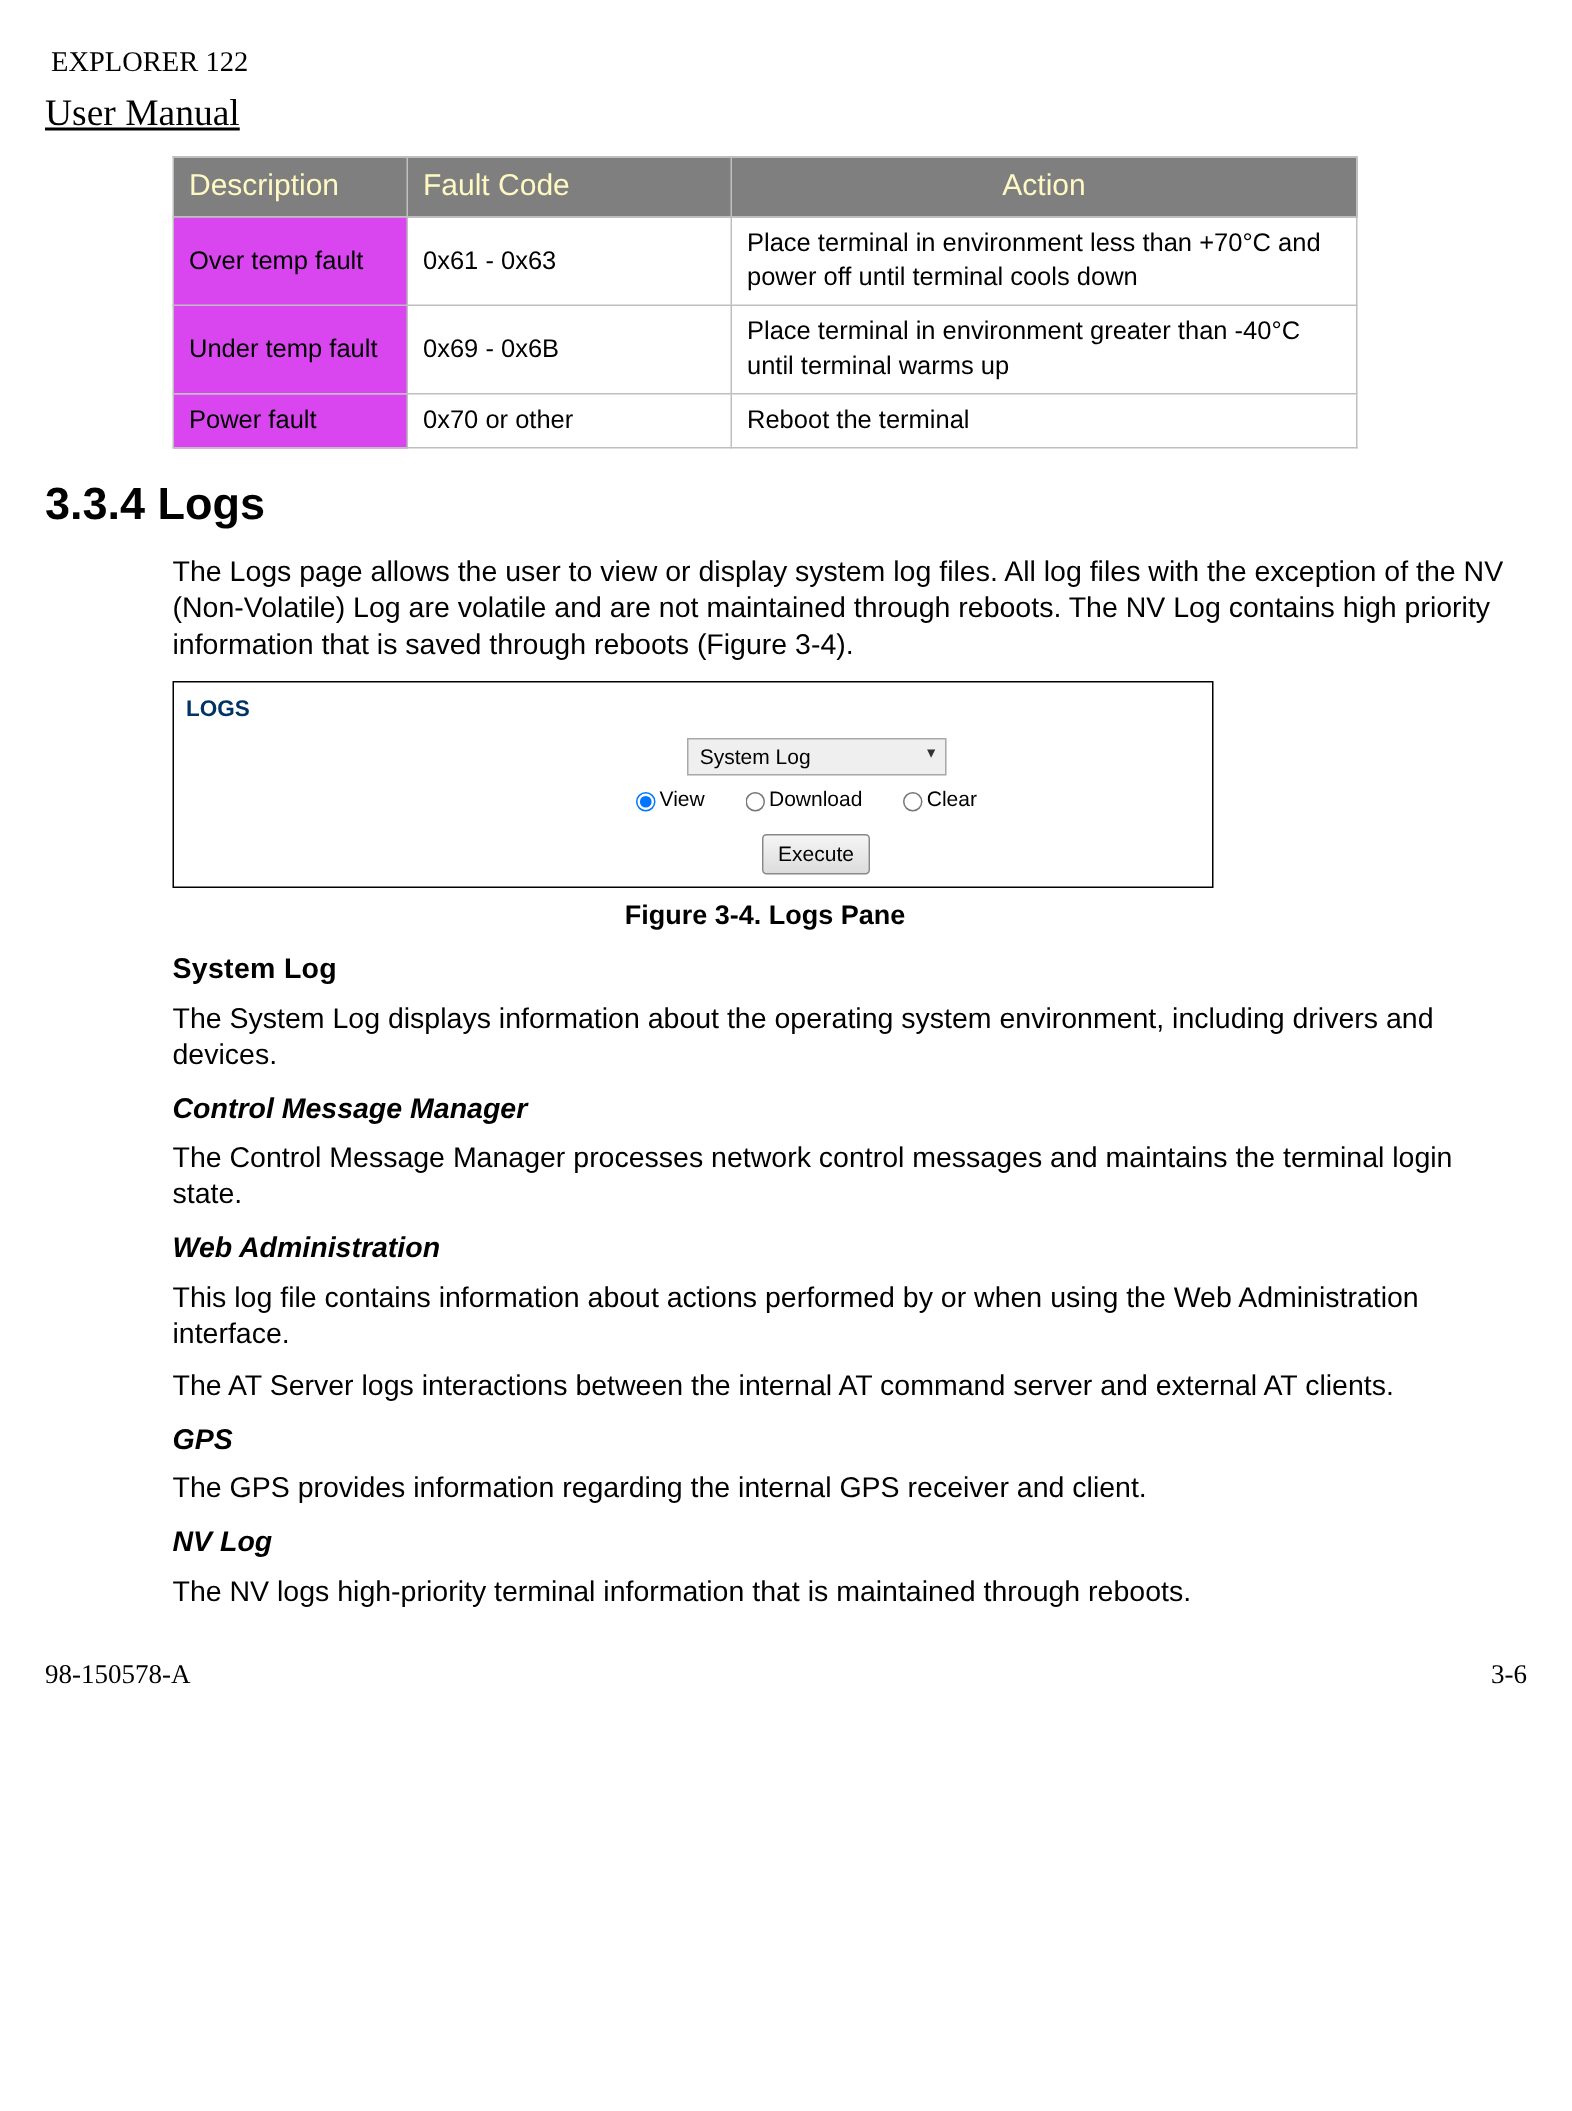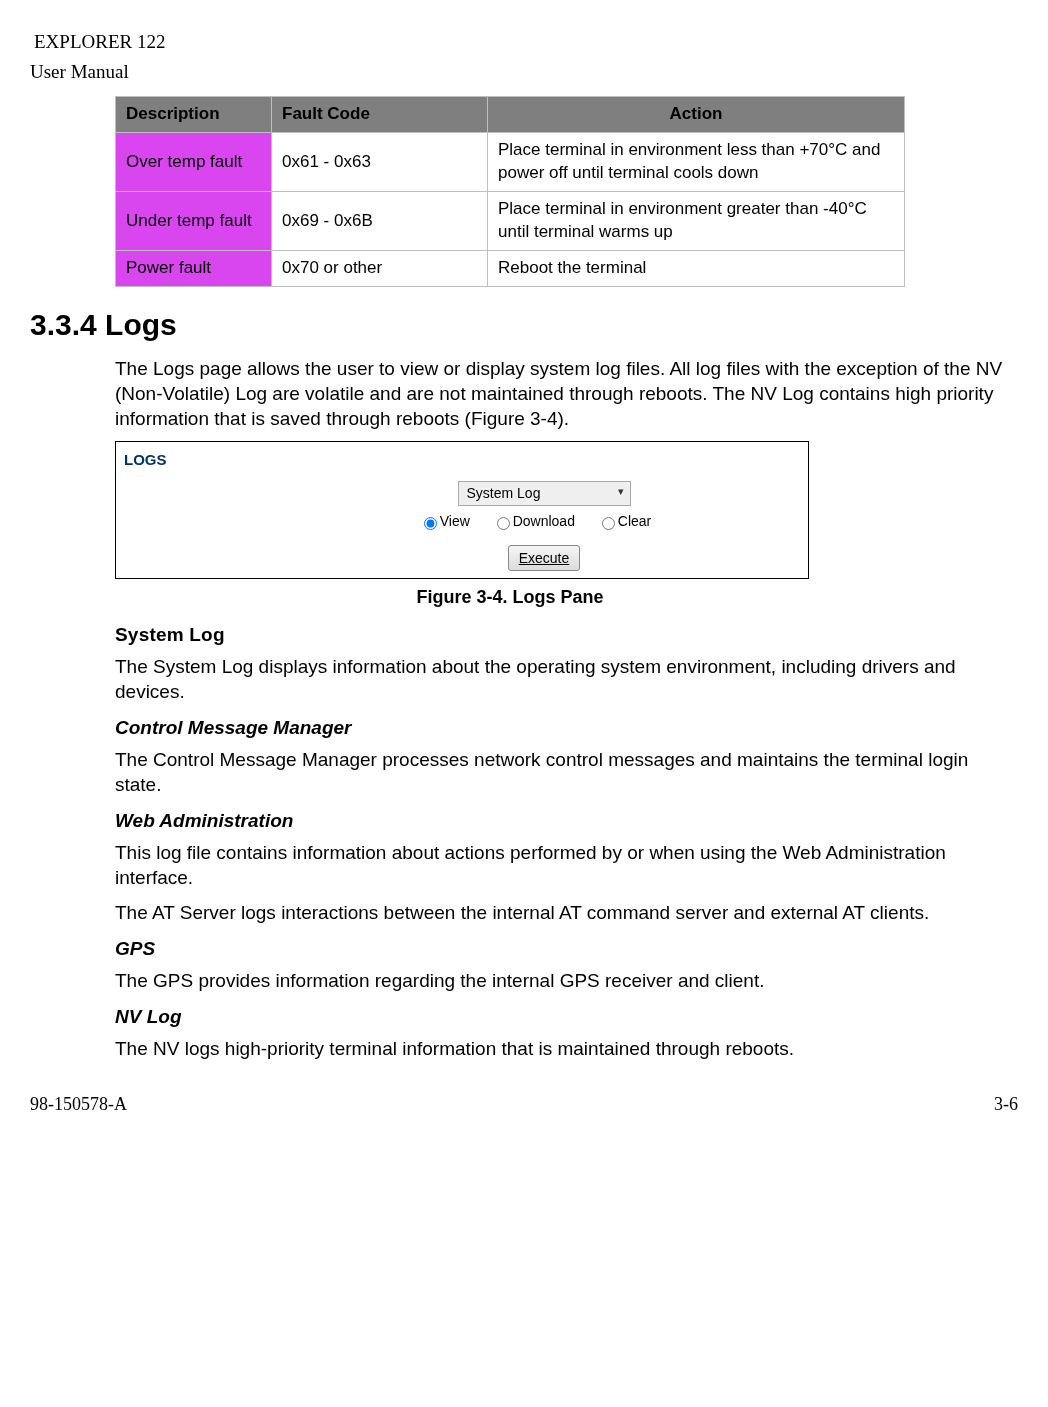--- a/index.html
+++ b/index.html
@@ -10,38 +10,39 @@
       box-sizing: border-box;
       color: #000;
       font-size: 19px;
       line-height: 1.35;
     }
     .header-line1 {
       font-size: 19px;
       margin: 4px;
     }
     .header-line2 {
-      font-size: 19px;
+      font-size: 25px;
       margin: 0 0 12px 0;
+      text-decoration: underline;
     }
     .content-indent {
       padding-left: 85px;
       padding-right: 15px;
     }
     table.fault-table {
       border-collapse: collapse;
       width: 790px;
       margin-bottom: 18px;
     }
     table.fault-table th {
       background: #7f7f7f;
-      color: #000000;
-      font-family: Verdana, Geneva, sans-serif;
-      font-weight: bold;
-      font-size: 17px;
+      color: #fef9c3;
+      font-family: Verdana, Geneva, sans-serif;
+      font-weight: normal;
+      font-size: 20px;
       padding: 6px 10px;
       border: 1px solid #bfbfbf;
     }
     table.fault-table th.col-desc { width: 135px; text-align: left; }
     table.fault-table th.col-fault { width: 195px; text-align: left; }
     table.fault-table th.col-action { text-align: center; }
     table.fault-table td {
       border: 1px solid #bfbfbf;
       padding: 6px 10px;
       font-family: Verdana, Geneva, sans-serif;
@@ -111,21 +112,20 @@
     .radio-row input { vertical-align: middle; margin-right: 3px; }
     .exec-button {
       display: inline-block;
       background: linear-gradient(#f5f5f5, #dcdcdc);
       border: 1px solid #888;
       border-radius: 3px;
       padding: 3px 10px;
       font-size: 14px;
       margin-top: 14px;
       cursor: pointer;
-      text-decoration: underline;
     }
     .figure-caption {
       font-family: Verdana, Geneva, sans-serif;
       font-weight: bold;
       font-size: 18px;
       text-align: center;
       width: 790px;
       margin-bottom: 12px;
     }
     .sub-heading {

